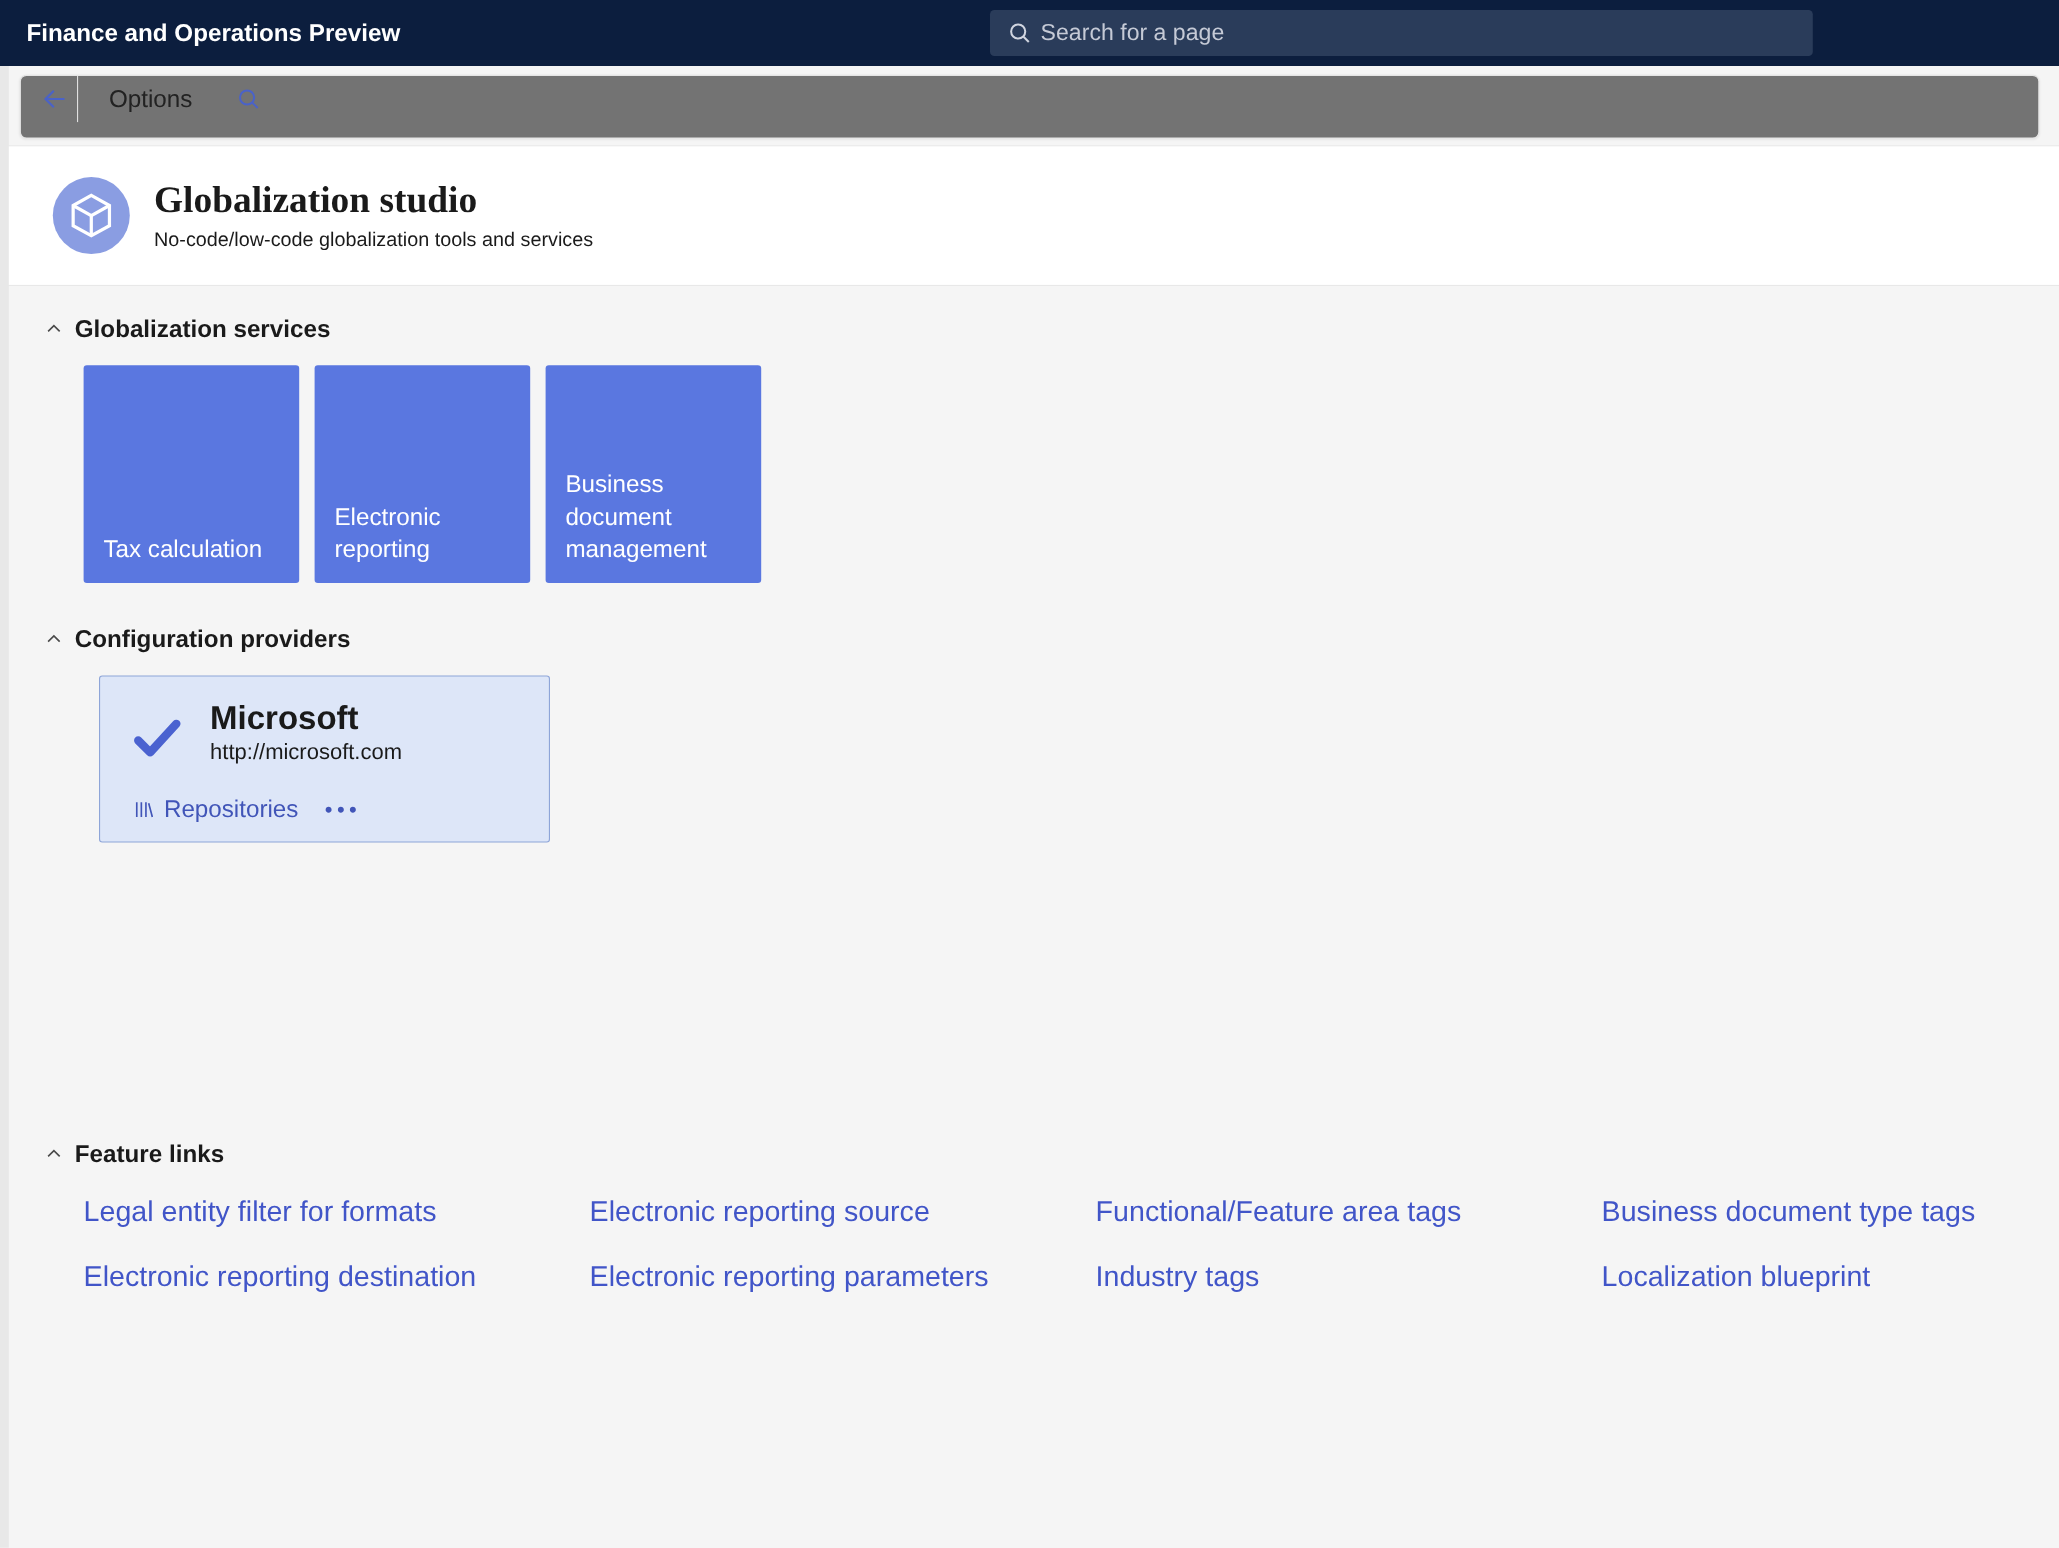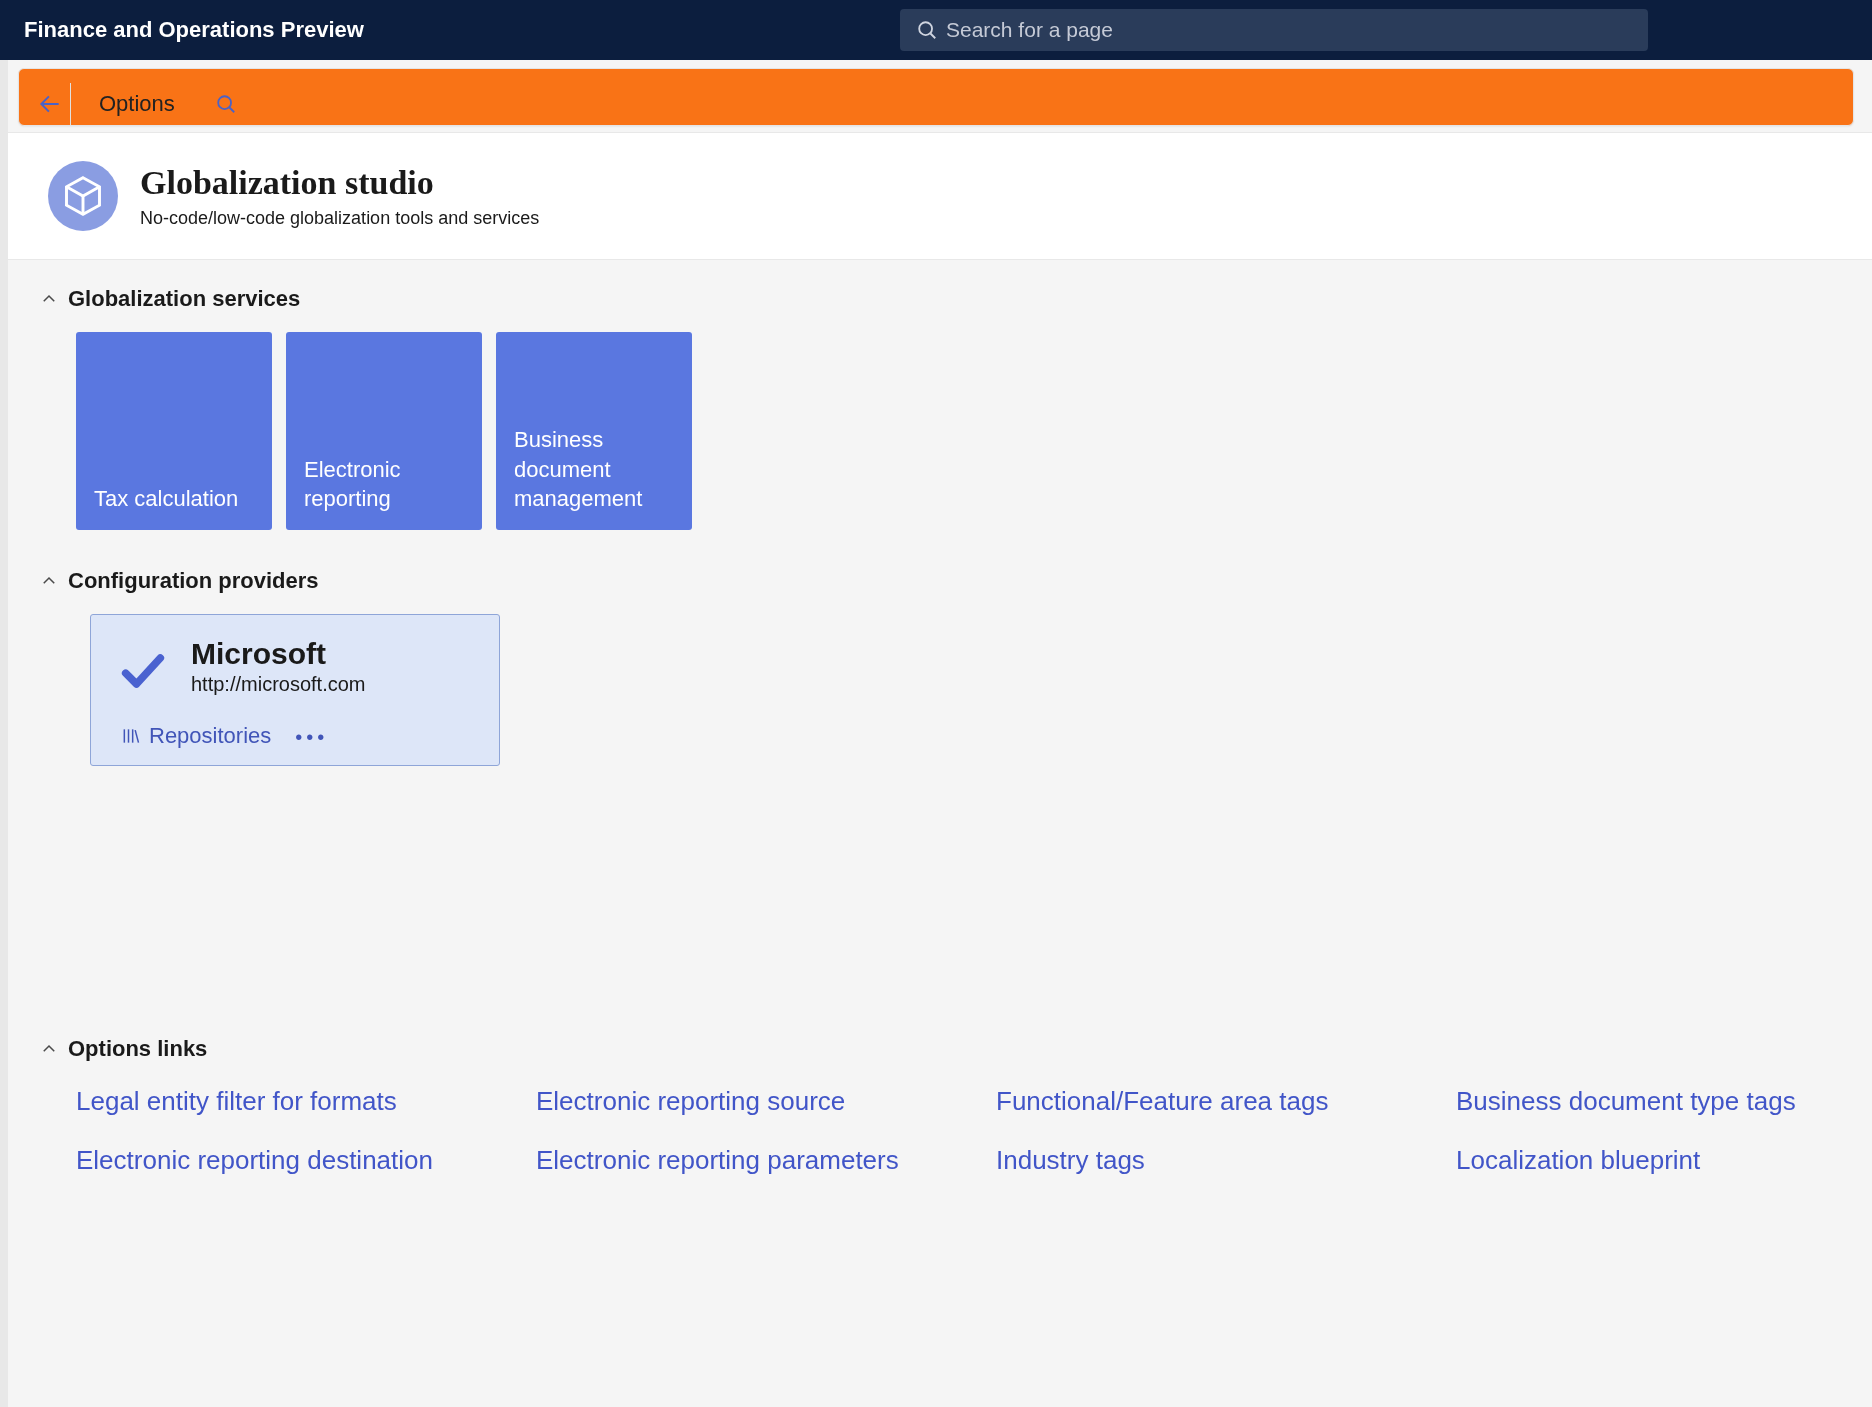--- a/index.html
+++ b/index.html
@@ -44,26 +44,26 @@
       stroke: #d0d5e0;
       fill: none;
       stroke-width: 2;
       margin-right: 8px;
     }
     .search-placeholder {
       color: #c5cad6;
       font-size: 21px;
     }
     .action-bar {
-      background: #f97316;
+      background: #737373;
       margin: 8px 18px 0 18px;
       border-radius: 6px;
       height: 58px;
       display: flex;
-      align-items: flex-end;
+      align-items: flex-start;
       padding: 0 10px;
       box-shadow: 0 1px 2px rgba(0,0,0,0.06);
       border: 1px solid #e5e5e5;
     }
     .back-button {
       width: 42px;
       height: 42px;
       display: flex;
       align-items: center;
       justify-content: center;
@@ -359,21 +359,21 @@
       </div>
       <div class="more-dots">•••</div>
     </div>
   </div>
 
   <div class="related-section">
     <div class="section-header">
       <svg class="chevron-svg" viewBox="0 0 24 24">
         <polyline points="5,15 12,8 19,15"></polyline>
       </svg>
-      <span>Options links</span>
+      <span>Feature links</span>
     </div>
     <div class="links-grid">
       <div class="link-item">Legal entity filter for formats</div>
       <div class="link-item">Electronic reporting source</div>
       <div class="link-item">Functional/Feature area tags</div>
       <div class="link-item">Business document type tags</div>
       <div class="link-item">Electronic reporting destination</div>
       <div class="link-item">Electronic reporting parameters</div>
       <div class="link-item">Industry tags</div>
       <div class="link-item">Localization blueprint</div>

